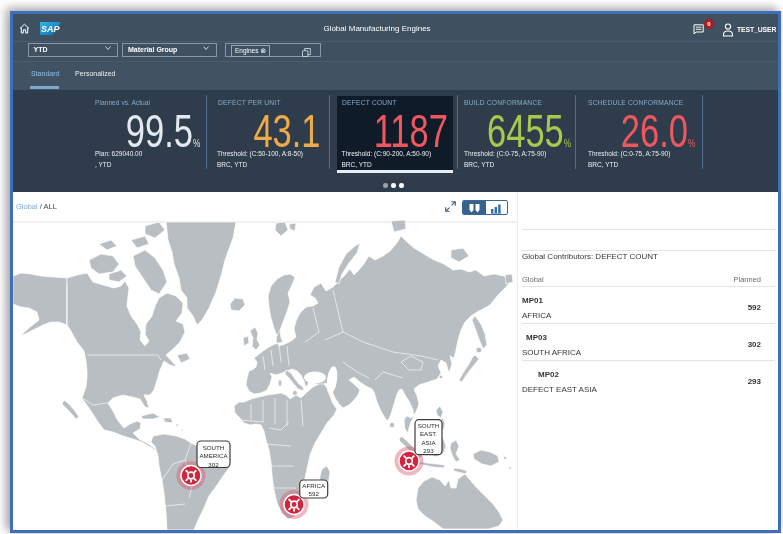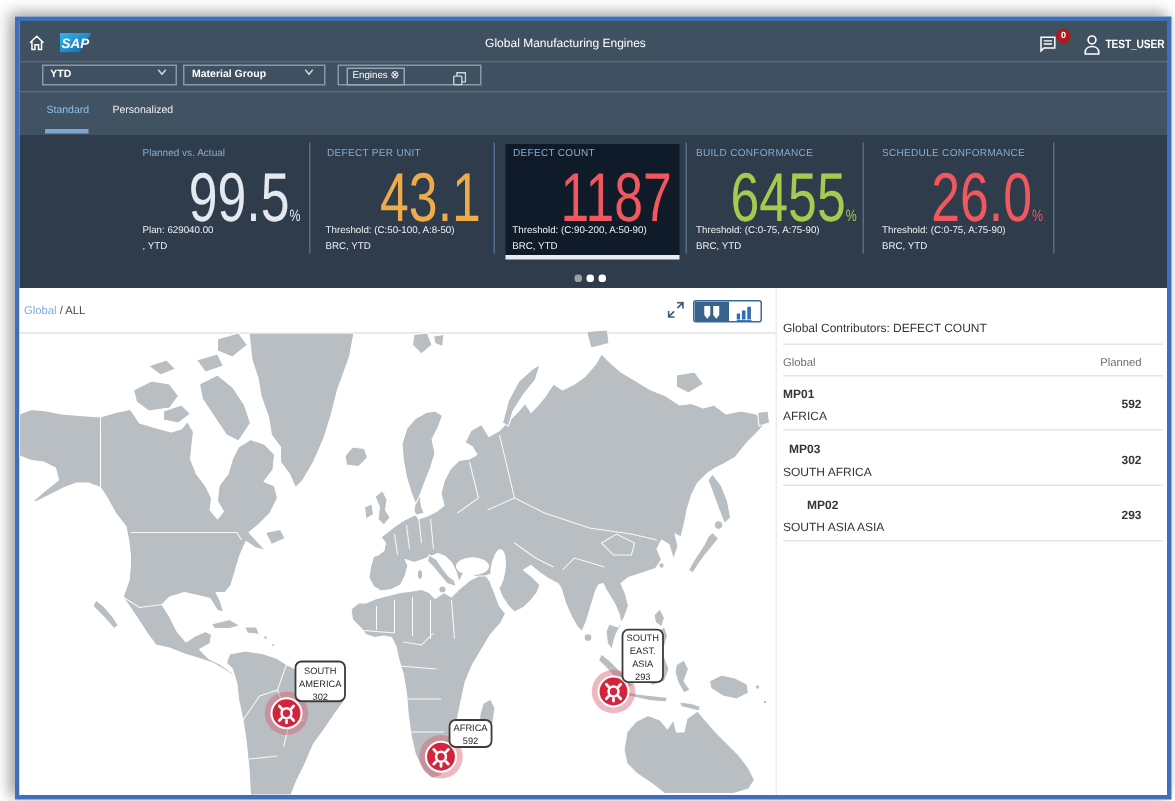--- a/index.html
+++ b/index.html
@@ -32,21 +32,21 @@
   .ksub { position:absolute; font-size:6.5px; color:#eef1f4; white-space:nowrap; }
   #seltile { left:324px; top:5.8px; width:116px; height:74px; background:#101b2a; }
   #selbar { left:324px; top:80px; width:116px; height:3px; background:#e9edf1; }
   .dot { position:absolute; top:93px; width:4.5px; height:4.5px; border-radius:50%; }
   
   #lower { left:0; top:178px; width:765px; height:338px; background:#fff; }
   #crumb { left:3px; top:9.5px; font-size:7.5px; color:#44484c; }
   #crumb a { color:#7da9d8; text-decoration:none; }
   #rightpanel { left:504px; top:0; width:261px; height:338px; background:#fff;
     border-left:1px solid #ececec; }
-  .rp { position:absolute; font-size:8px; color:#32363a; }
+  .rp { position:absolute; font-size:8px; color:#32363a;margin-top:38px; }
   .rphr { position:absolute; left:4px; width:253px; height:1px; background:#e4e4e4; }
   .rpb { font-weight:bold; }
   .rpval { width:60px; text-align:right; font-weight:bold; }
   #map { left:0; top:20px; }
 </style>
 </head>
 <body>
 <div id="frame">
 
   <div class="abs" id="shell">
@@ -343,18 +343,18 @@
       <div class="rphr" style="top:58px"></div>
       <div class="rp rpb" style="left:4px;top:66px">MP01</div>
       <div class="rp" style="left:4px;top:81px">AFRICA</div>
       <div class="rp rpval" style="left:183px;top:73px">592</div>
       <div class="rphr" style="top:94px"></div>
       <div class="rp rpb" style="left:8px;top:103px">MP03</div>
       <div class="rp" style="left:4px;top:118px">SOUTH AFRICA</div>
       <div class="rp rpval" style="left:183px;top:110px">302</div>
       <div class="rphr" style="top:131px"></div>
       <div class="rp rpb" style="left:20px;top:140px">MP02</div>
-      <div class="rp" style="left:4px;top:155px">SOUTH ASIA ASIA</div>
+      <div class="rp" style="left:4px;top:155px">DEFECT EAST ASIA</div>
       <div class="rp rpval" style="left:183px;top:147px">293</div>
       <div class="rphr" style="top:168px"></div>
     </div>
   </div>
 </div>
 
 </body></html>

